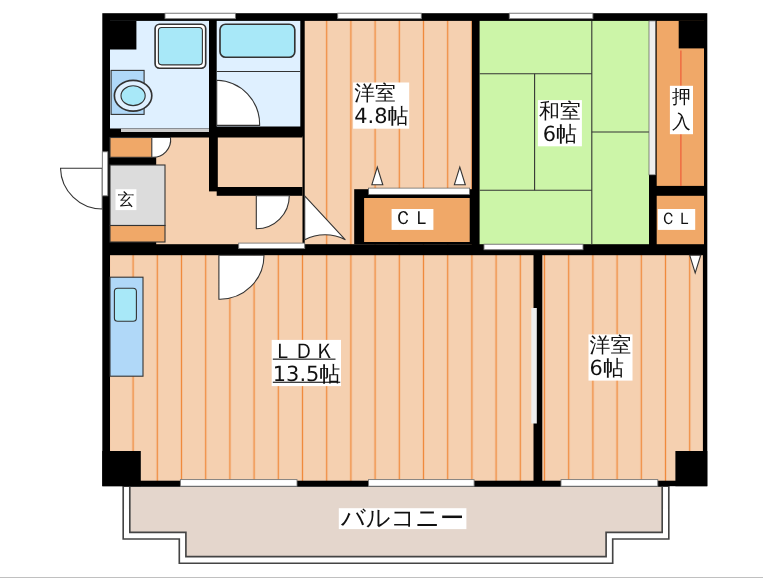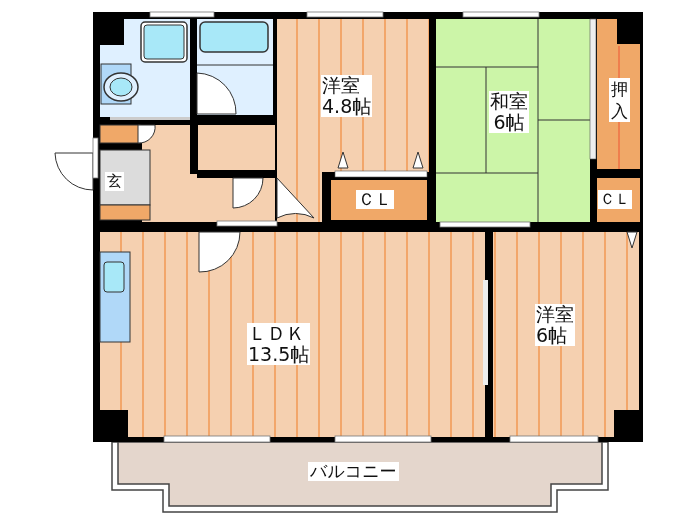--- a/index.html
+++ b/index.html
@@ -99,19 +99,19 @@
     <rect x="335" y="436" width="96" height="6"></rect>
       <rect x="510" y="436" width="88" height="6"></rect>
     <rect x="93" y="138" width="5" height="40"></rect>
       <rect x="217" y="221" width="60" height="5"></rect>
     <rect x="440" y="222" width="90" height="5"></rect>
   </g>
 </svg>
 
 <div class="lbl" style="left:321px;top:75px;"><span>洋室</span><br><span>4.8帖</span></div>
 <div class="lbl" style="left:489px;top:91px;text-align:center;"><span>和室</span><br><span>6帖</span></div>
-<div class="lbl" style="left:247px;top:323px;"><span>ＬＤＫ</span><br><span>13.5帖</span></div>
+<div class="lbl" style="left:247px;top:309px;text-decoration:underline;"><span>ＬＤＫ</span><br><span>13.5帖</span></div>
 <div class="lbl" style="left:535px;top:304px;"><span>洋室</span><br><span>6帖</span></div>
 <div class="lbl2" style="left:356px;top:190px;">ＣＬ</div>
 <div class="lbl2" style="left:598px;top:190px;font-size:15px;">ＣＬ</div>
 <div class="lbl2" style="left:609px;top:78px;font-size:17px;line-height:22px;"><span>押</span><br><span>入</span></div>
 <div class="lbl2" style="left:105px;top:172px;font-size:15px;">玄</div>
-<div class="lbl2" style="left:308px;top:462px;font-size:17px;">バルコニー</div>
+<div class="lbl2" style="left:308px;top:462px;font-size:22px;">バルコニー</div>
 
 </body></html>

